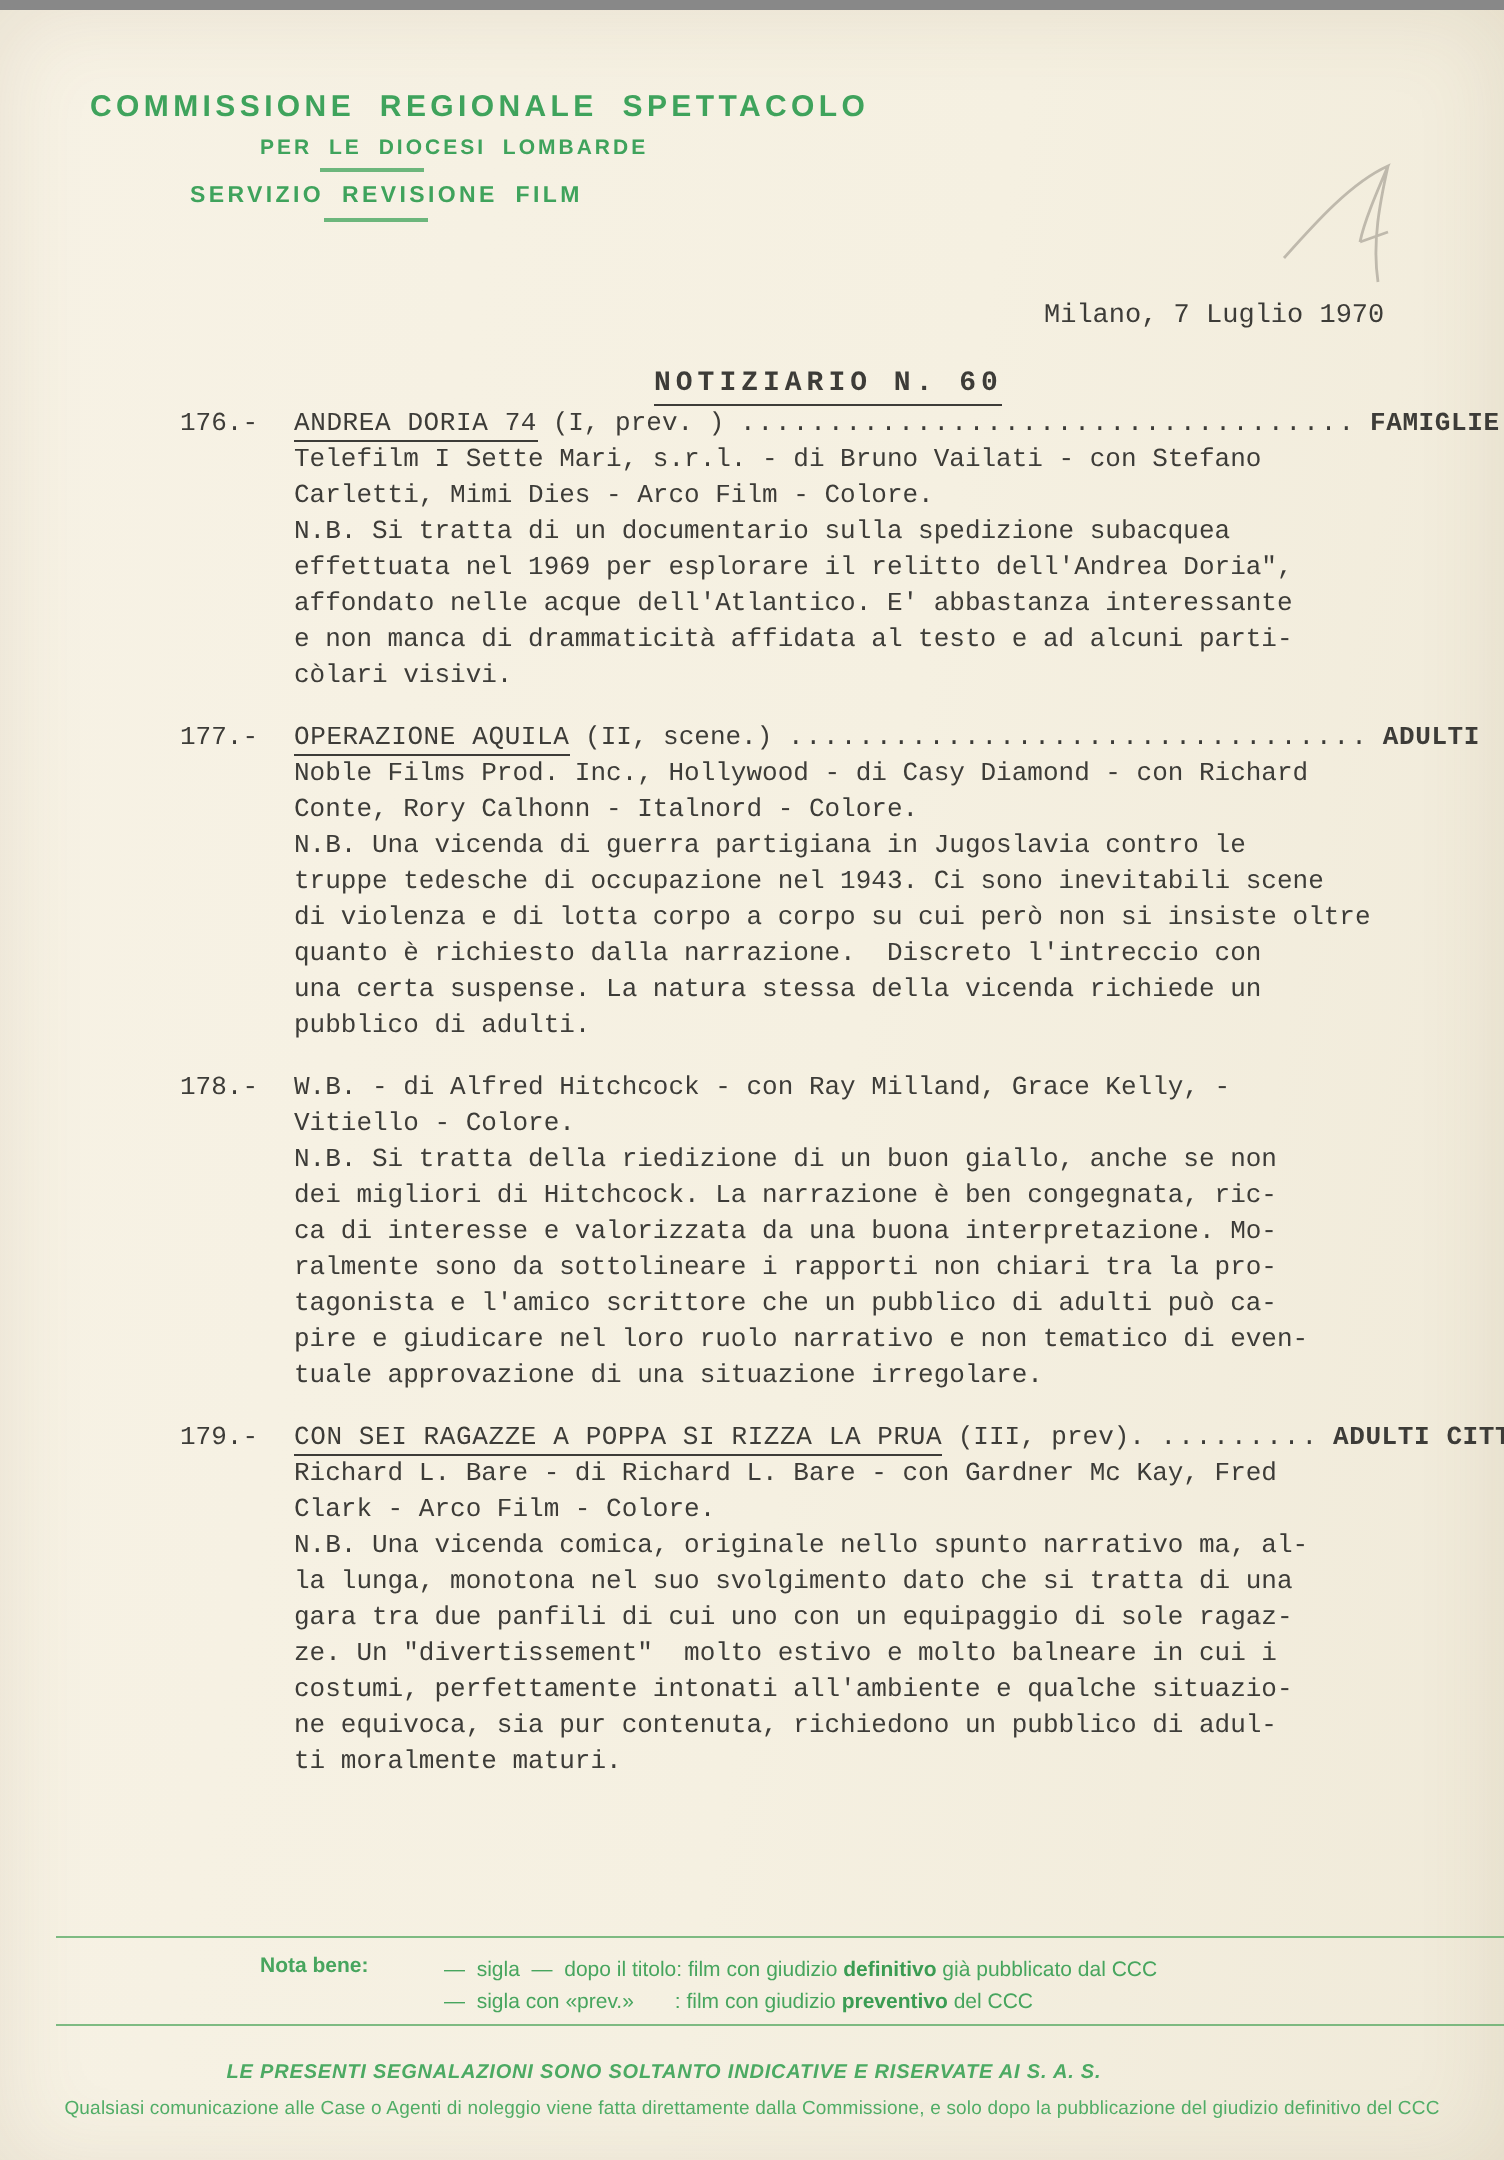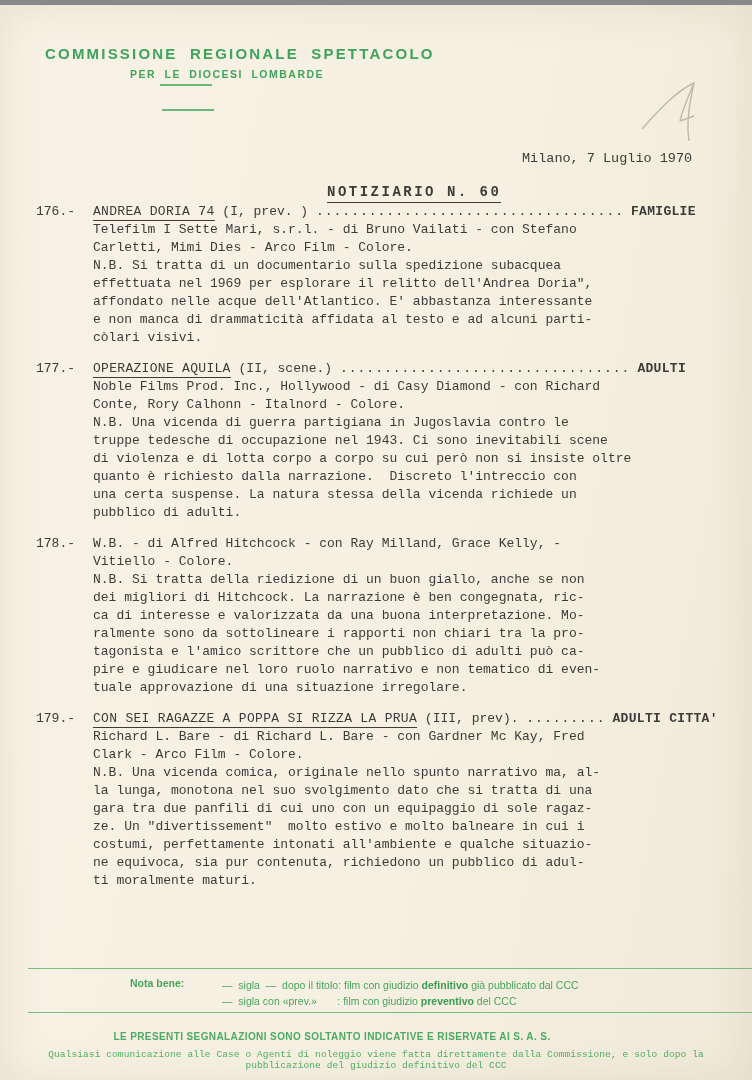--- a/index.html
+++ b/index.html
@@ -24,54 +24,55 @@
   .lh3{font-size:11.5px;font-weight:600;letter-spacing:1.7px;word-spacing:4px;margin:12px 0 0 50px;}
   
   .pencil{position:absolute;left:628px;top:72px;}
   
   .date-line{position:absolute;left:522px;top:146px;font-size:13.5px;}
   .doc-title{position:absolute;left:327px;top:179px;font-size:14px;font-weight:bold;
     letter-spacing:2.5px;border-bottom:1.5px solid #3d3c38;padding-bottom:2px;}
   
   .entries{position:absolute;left:0;top:198px;width:752px;}
   .entry{display:flex;margin-bottom:13px;}
-  .entry-num{width:57px;padding-left:36px;flex:none;font-size:13px;line-height:18px;}
+  .entry-num{width:57px;padding-left:90px;flex:none;font-size:13px;line-height:18px;}
   .entry-body{width:625px;font-size:13px;line-height:18px;}
   .title-line{white-space:nowrap;}
   .film-title{font-weight:normal;border-bottom:1.5px solid #3d3c38;padding-bottom:1px;letter-spacing:.3px;}
   .title-suffix{white-space:pre;}
   .dots{letter-spacing:1px;}
   .rating{margin-left:7px;font-weight:bold;letter-spacing:.3px;}
   .credits,.note{white-space:pre-wrap;}
   
   .f-rule{position:absolute;left:28px;width:724px;height:0;
     border-top:1.5px solid rgba(85,168,98,.75);}
   .f-rule.top{top:963px;}
   .f-rule.bottom{top:1007px;}
   .nota{position:absolute;left:130px;top:972px;display:flex;
     font-family:"Liberation Sans","DejaVu Sans",sans-serif;color:#47a55e;font-size:10.5px;}
   .nota-label{width:92px;flex:none;font-weight:600;}
   .nota-lines div{white-space:pre;line-height:16px;}
   .nota-lines b{font-weight:700;color:#3b9c53;}
   .notice{position:absolute;left:0;top:1026px;width:664px;text-align:center;
     font-family:"Liberation Sans","DejaVu Sans",sans-serif;color:#4caa63;
-    font-size:10px;font-weight:600;letter-spacing:.4px;}
+    font-size:10px;font-weight:600;letter-spacing:.4px;font-style:italic;}
   .bottom-note{position:absolute;left:10px;top:1044px;width:732px;text-align:center;
-    font-family:Liberation Mono, monospace;color:#50ad66;
+    font-family:Liberation Sans, sans-serif;color:#50ad66;
     font-size:9.5px;letter-spacing:.1px;}
 </style>
 </head>
 <body>
 
 <div class="page">
 
   <div class="letterhead">
     <div class="lh1">COMMISSIONE REGIONALE SPETTACOLO</div>
     <div class="lh2">PER LE DIOCESI LOMBARDE</div>
     <div class="lh-rule r1"></div>
+    <div class="lh3">SERVIZIO REVISIONE FILM</div>
     <div class="lh-rule r2"></div>
   </div>
 
   <svg class="pencil" width="110" height="70" viewBox="0 0 110 70">
     <path d="M14,52 C30,34 48,14 66,6 C60,20 54,34 52,44 M66,6 C62,24 58,44 61,64 M52,44 l14,-5" fill="none" stroke="#b5afa3" stroke-width="1.4" opacity="0.85"></path>
   </svg>
 
   <div class="date-line">Milano, 7 Luglio 1970</div>
   <div class="doc-title">NOTIZIARIO N. 60</div>
 

